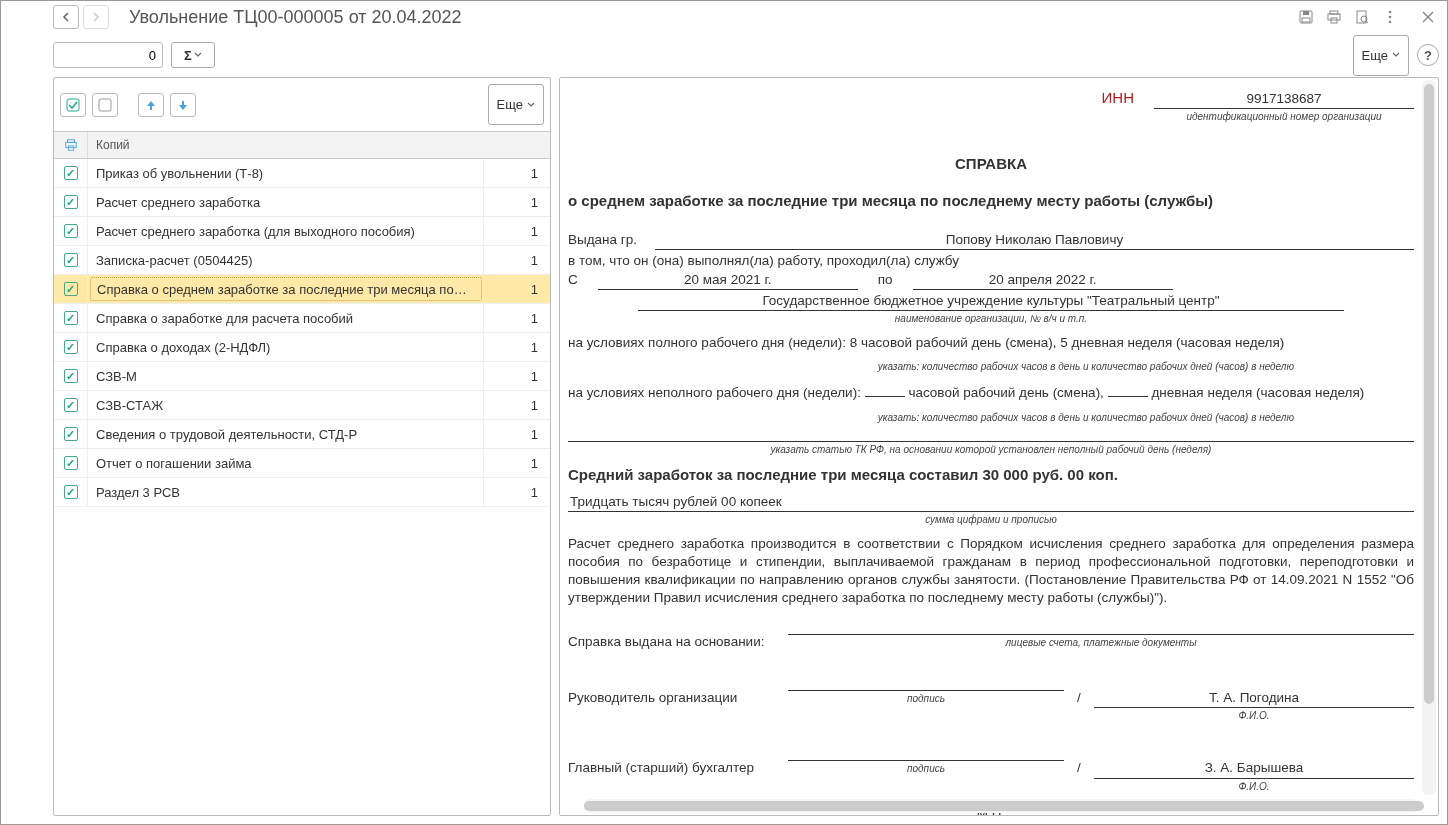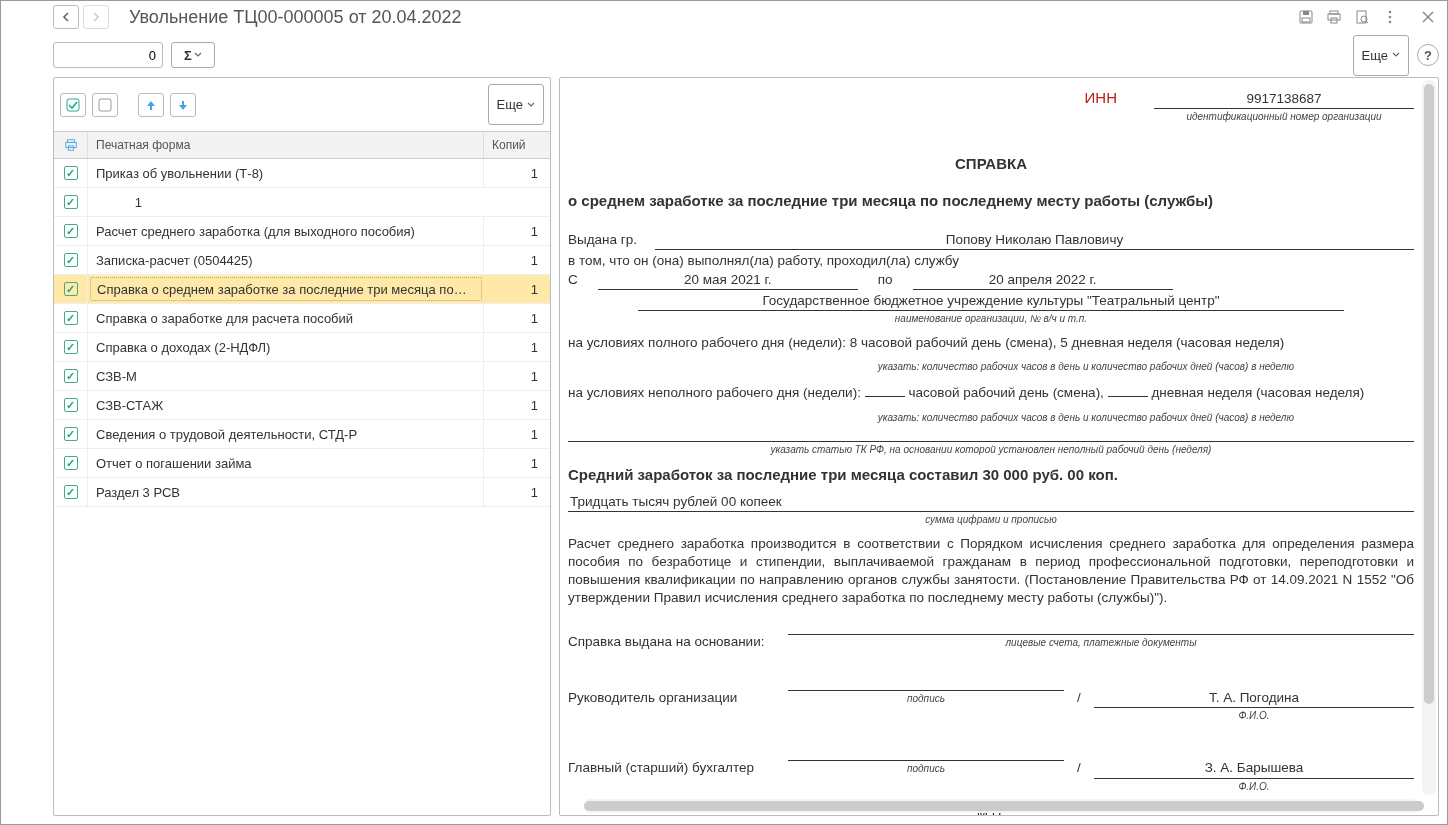--- a/index.html
+++ b/index.html
@@ -31,21 +31,21 @@
 .form-row .col-check { border-right: 1px solid #eee; }
 .form-row .col-name { border-right: 1px solid #eee; display: flex; align-items: center; white-space: nowrap; overflow: hidden; text-overflow: ellipsis; }
 .form-row .col-copies { display: flex; align-items: center; justify-content: flex-end; padding-right: 12px; }
 .check { width: 14px; height: 14px; border: 1px solid #4a8; border-radius: 2px; display: inline-flex; align-items: center; justify-content: center; color: #2a7; font-size: 11px; font-weight: bold; }
 .form-row.selected .col-name { border: 1px dotted #c9a54a; border-radius: 2px; margin: 2px; padding: 0 6px; }
 .right-panel { flex: 1; border: 1px solid #bbb; border-radius: 2px; position: relative; overflow: hidden; display: flex; flex-direction: column; }
 .doc-scroll { flex: 1; overflow: auto; padding: 10px 24px 10px 8px; font-size: 13.5px; line-height: 1.35; }
 .doc-row { display: flex; align-items: baseline; margin-bottom: 2px; }
 .hdr-field { display: flex; align-items: baseline; justify-content: flex-end; margin-bottom: 2px; }
 .hdr-field .lbl { font-size: 15px; color: #b91c1c; margin-right: 20px; }
-.hdr-field .val-wrap { width: 260px; text-align: center; margin-left: 17px; }
+.hdr-field .val-wrap { width: 260px; text-align: center; }
 .underline { border-bottom: 1px solid #333; text-align: center; min-height: 18px; }
 .subcap { font-size: 10px; font-style: italic; text-align: center; color: #444; margin-top: 1px; }
 .doc-title1 { text-align: center; font-weight: bold; font-size: 15px; margin-top: 30px; }
 .doc-title2 { text-align: left; font-weight: bold; font-size: 15px; margin-top: 17px; margin-bottom: 20px; }
 .inline-field { display: inline-block; border-bottom: 1px solid #333; min-height: 16px; text-align: center; padding: 0 4px; }
 .para { margin: 8px 0; }
 .para-justify { text-align: justify; }
 .bold { font-weight: bold; }
 .footer-row { display: flex; align-items: baseline; margin-top: 10px; gap: 10px; }
 .footer-row .lbl2 { width: 210px; }
@@ -169,35 +169,35 @@
         </div>
       </div>
       <div class="table-header">
         <div class="col-check">
           <svg width="14" height="14" viewBox="0 0 16 16">
               <rect x="4" y="2" width="8" height="3" stroke="#4aa3e0" fill="none"></rect>
               <rect x="2" y="5" width="12" height="6" stroke="#4aa3e0" fill="none"></rect>
               <rect x="5" y="9" width="6" height="5" stroke="#4aa3e0" fill="none"></rect>
             </svg>
         </div>
-        <div class="col-name">Печатная форма</div>
         <div class="col-copies">Копий</div>
       </div>
       <div class="forms-list" id="forms-list">
           <div class="form-row">
             <div class="col-check">
               <span class="check">✓</span>
             </div>
             <div class="col-name ellipsis">Приказ об увольнении (Т-8)</div>
             <div class="col-copies">1</div>
           </div>
           <div class="form-row">
             <div class="col-check">
               <span class="check">✓</span>
             </div>
+            <div class="col-name ellipsis">Расчет среднего заработка</div>
             <div class="col-copies">1</div>
           </div>
           <div class="form-row">
             <div class="col-check">
               <span class="check">✓</span>
             </div>
             <div class="col-name ellipsis">Расчет среднего заработка (для выходного пособия)</div>
             <div class="col-copies">1</div>
           </div>
           <div class="form-row">

